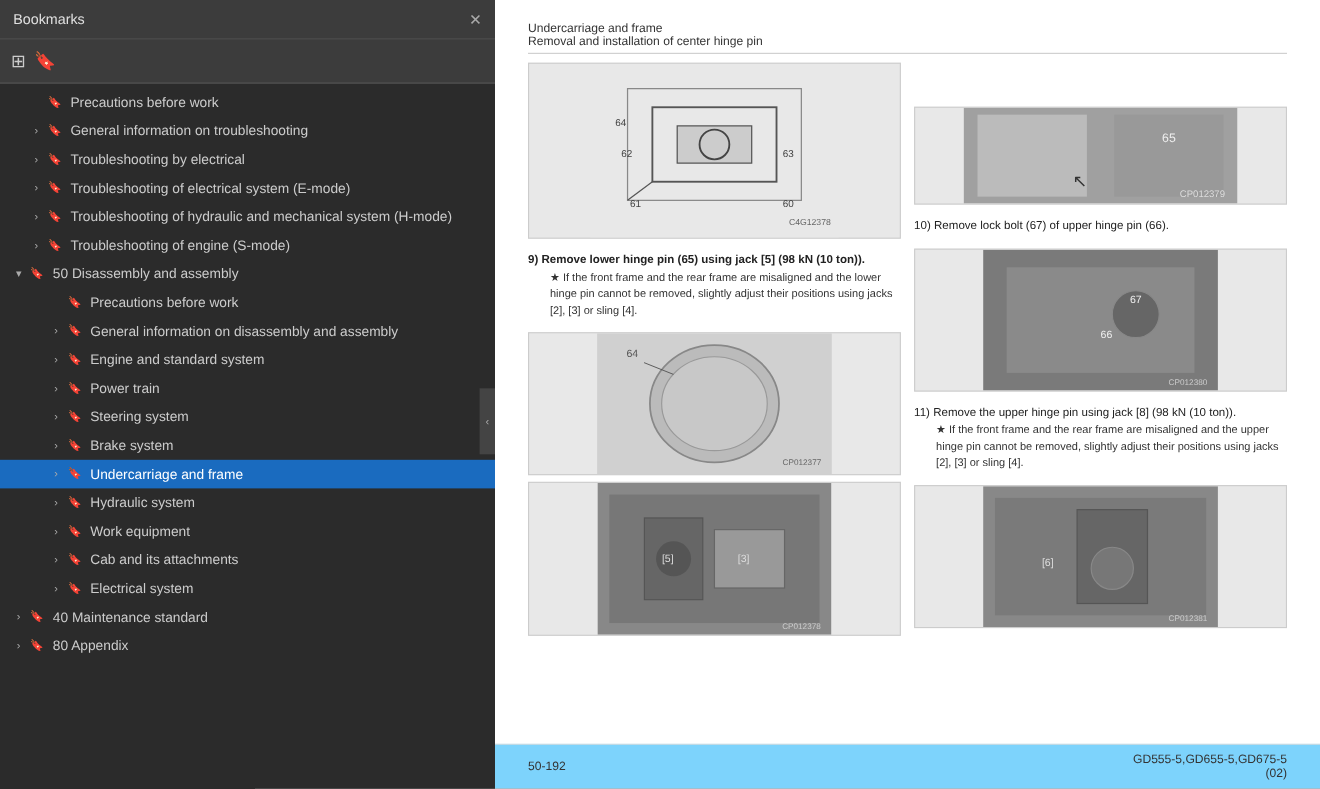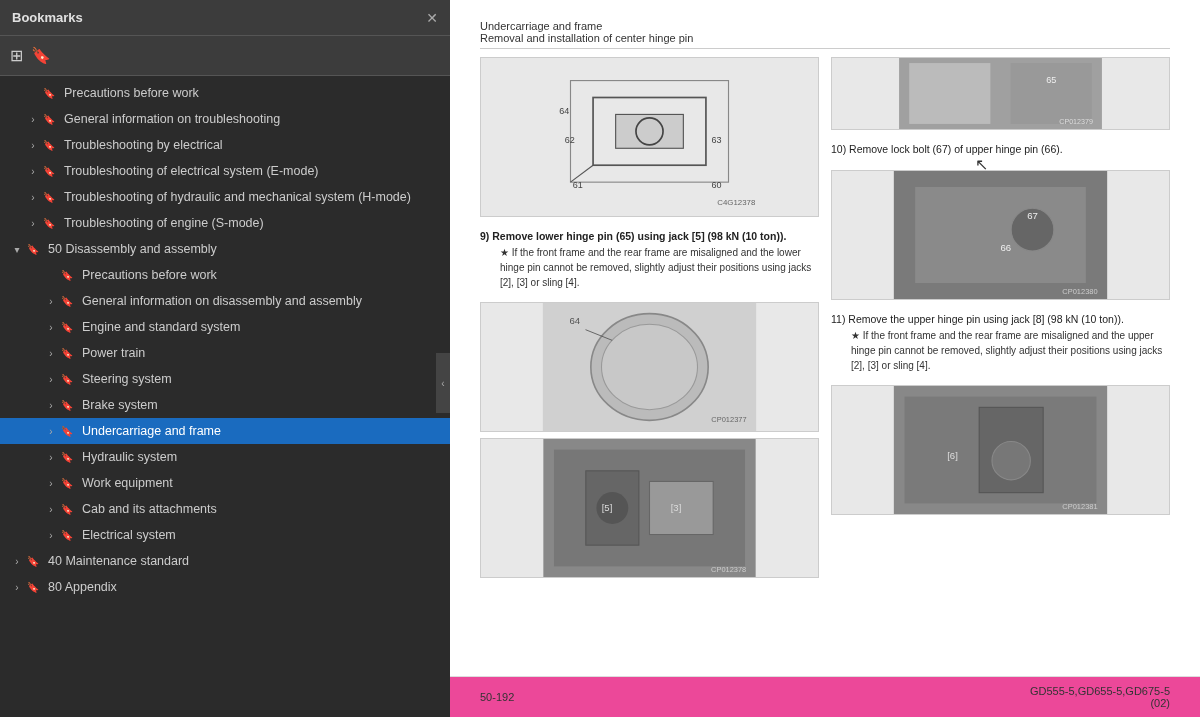--- a/index.html
+++ b/index.html
@@ -22,21 +22,21 @@
       display: flex;
       align-items: center;
       justify-content: space-between;
       border-bottom: 1px solid #555;
       height: 36px;
     }
 
     .sidebar-title {
       color: #e0e0e0;
       font-size: 13px;
-      font-weight: 700;
+      font-weight: 400;
     }
 
     .sidebar-close {
       color: #aaa;
       font-size: 14px;
       cursor: pointer;
       line-height: 1;
     }
 
     .sidebar-toolbar {
@@ -182,21 +182,21 @@
       border: 1px solid #ccc;
       display: flex;
       align-items: center;
       justify-content: center;
       font-size: 10px;
       color: #666;
       position: relative;
     }
 
     .img-main-large { height: 160px; }
-    .img-side-sm { height: 73px; }
+    .img-side-sm { height: 89px; margin-top: 40px; }
     .img-side-med { height: 130px; }
     .img-bottom-lg { height: 140px; }
     .img-bottom-med { height: 130px; }
 
     .text-block {
       font-size: 10.5px;
       color: #222;
       line-height: 1.5;
       margin: 6px 0;
     }
@@ -226,21 +226,21 @@
       display: flex;
       flex-direction: column;
       gap: 6px;
     }
 
     .page-footer {
       display: flex;
       justify-content: space-between;
       align-items: center;
       padding: 8px 30px;
-      background: #ec4899;
+      background: #7dd3fc;
       border-top: 1px solid #ddd;
       font-size: 11px;
       color: #333;
     }
 
     
     .diag-svg {
       width: 100%;
       height: 100%;
     }

